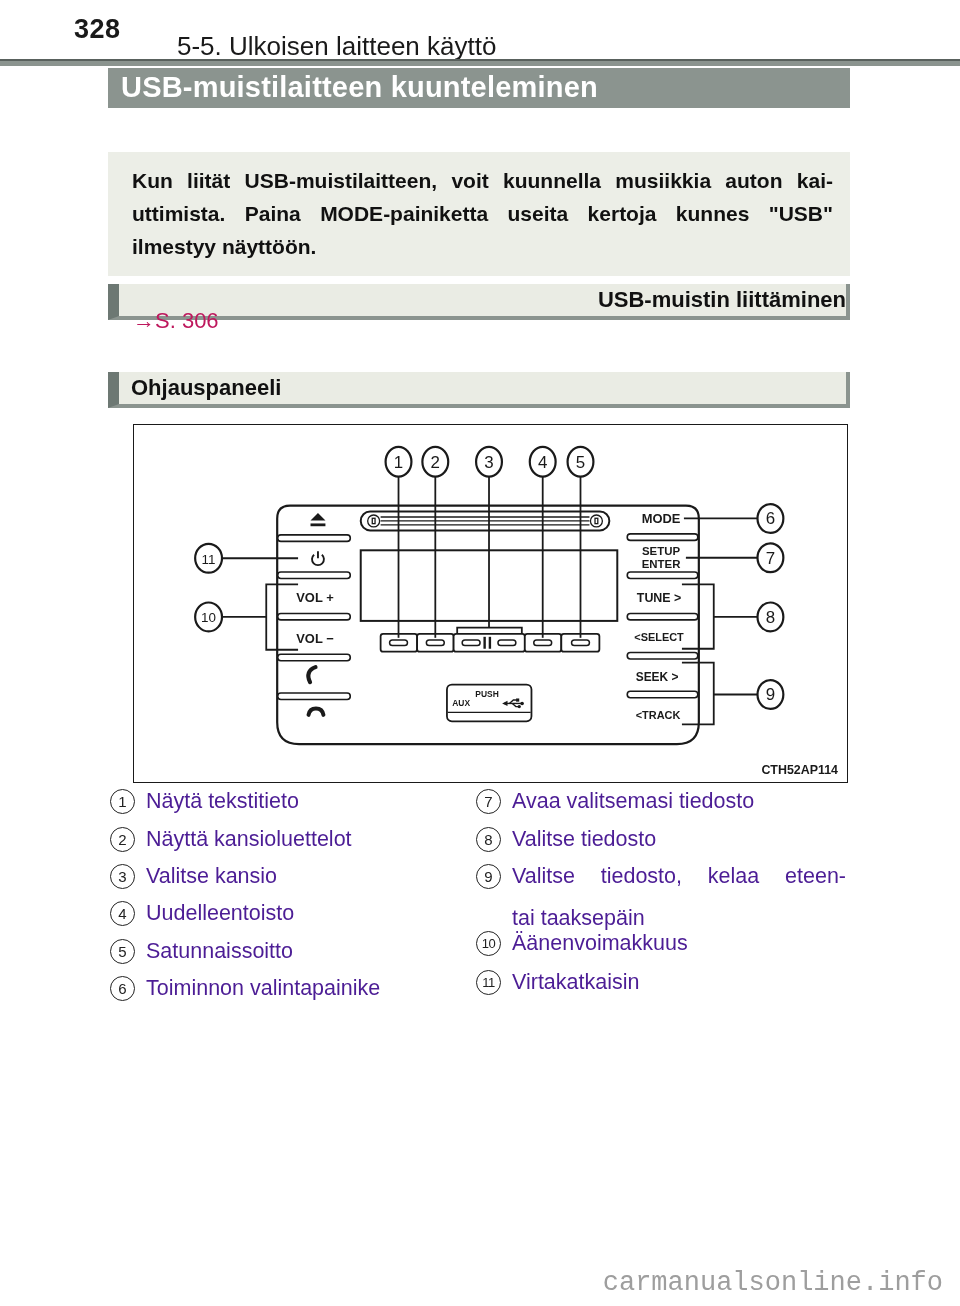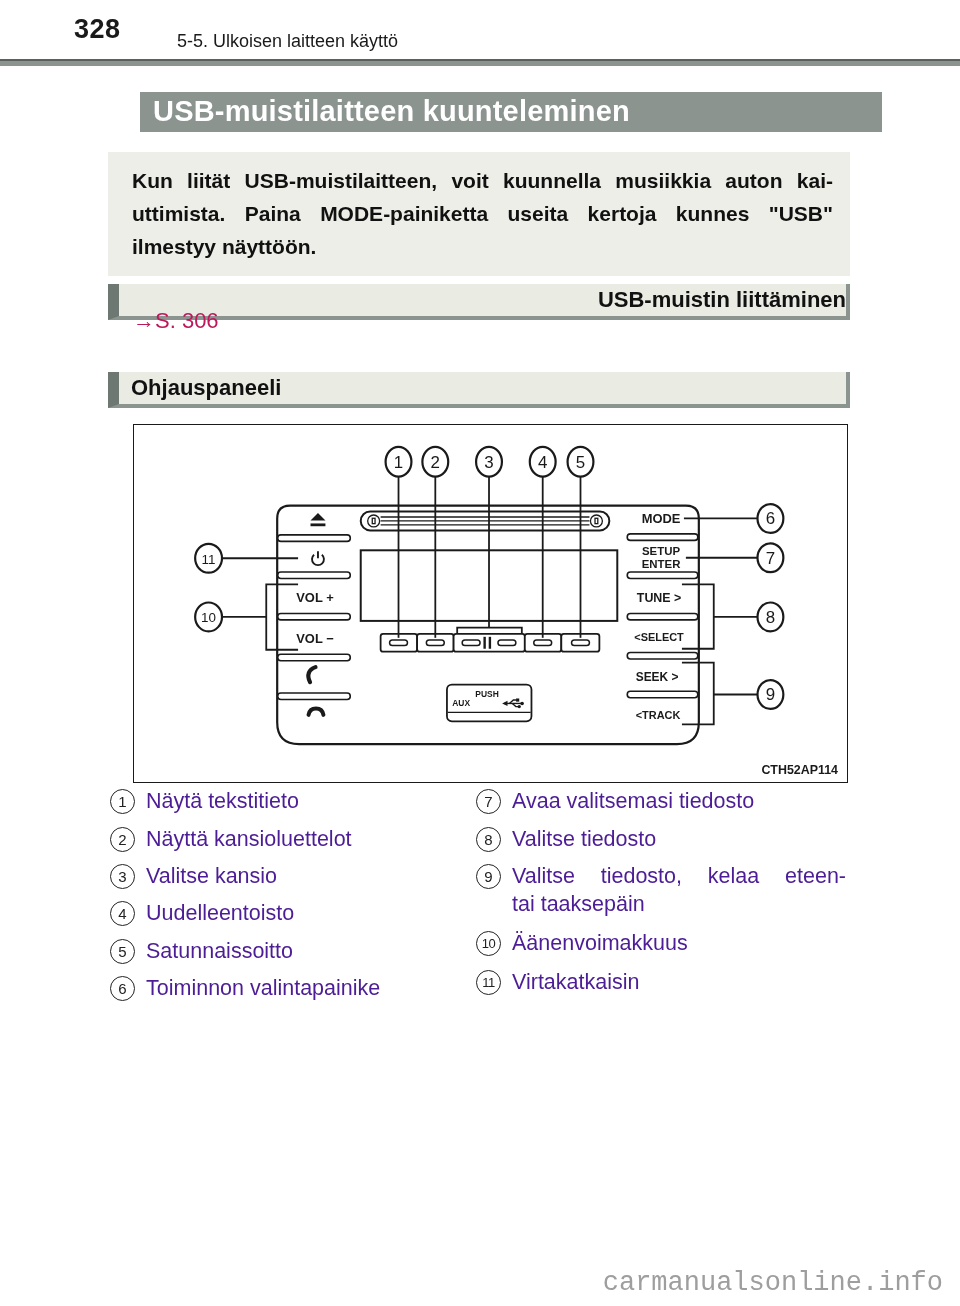--- a/index.html
+++ b/index.html
@@ -4,24 +4,24 @@
 <style>
   html,body{margin:0;padding:0;}
   body{
     width:960px;height:1306px;background:#fff;position:relative;overflow:hidden;
     font-family:"Liberation Sans","DejaVu Sans",sans-serif;color:#1a1a1a;
     -webkit-font-smoothing:antialiased;
   }
   .abs{position:absolute;}
   
   .page-num{left:74px;top:14px;font-size:27px;font-weight:bold;letter-spacing:.5px;}
-  .chapter{left:177px;top:31px;font-size:18px;}
+  .chapter{left:177px;top:31px;font-size:26px;}
   .header-rule{left:0;top:59px;width:960px;height:5px;background:#8b948f;border-top:2px solid #59615d;}
   
-  .title-bar{left:108px;top:92px;width:742px;height:40px;background:#8b948f;box-sizing:border-box;margin-left:32px;}
+  .title-bar{left:108px;top:68px;width:742px;height:40px;background:#8b948f;box-sizing:border-box;}
   .title-bar span{display:block;padding:3px 0 0 13px;font-size:29px;font-weight:bold;color:#fff;letter-spacing:.2px;}
   
   .intro{left:108px;top:152px;width:742px;box-sizing:border-box;background:#eceee7;
          padding:12px 17px 13px 24px;font-size:21px;font-weight:bold;line-height:33px;color:#111;}
   .jline{text-align:justify;text-align-last:justify;}
   
   .sect{left:108px;width:742px;box-sizing:border-box;background:#eaece4;
         border-left:11px solid #6d7873;border-bottom:4px solid #8b948f;border-right:4px solid #8b948f;
         padding:2px 0 3px 12px;font-size:22px;font-weight:bold;line-height:27px;color:#111;}
   .sect-1{top:284px;text-align:right;}
@@ -33,21 +33,21 @@
   svg text{font-family:"Liberation Sans","DejaVu Sans",sans-serif;fill:#1a1a1a;}
   .dlabel{font-weight:bold;}
   
   .litem{position:absolute;display:flex;align-items:flex-start;}
   .lnum{flex:0 0 auto;width:25px;height:25px;border:1.7px solid #222;border-radius:50%;
         display:inline-flex;align-items:center;justify-content:center;
         font-size:15px;color:#222;box-sizing:border-box;margin-right:11px;}
   .lnum.two{font-size:13px;letter-spacing:-.5px;}
   .ltext{font-size:21.5px;line-height:25px;color:#4c1d95;white-space:nowrap;}
   .ltext.wrap{white-space:normal;width:334px;}
-  .ltext .l2{display:block;margin-top:3px;}
+  .ltext .l2{display:block;margin-top:17px;}
   
   .watermark{left:0;top:1268px;width:943px;text-align:right;font-size:27px;color:#9e9e9e;font-family:Liberation Mono, monospace;}
 </style>
 </head>
 <body>
 
 <div class="abs page-num">328</div>
 <div class="abs chapter">5-5. Ulkoisen laitteen käyttö</div>
 <div class="abs header-rule"></div>
 

